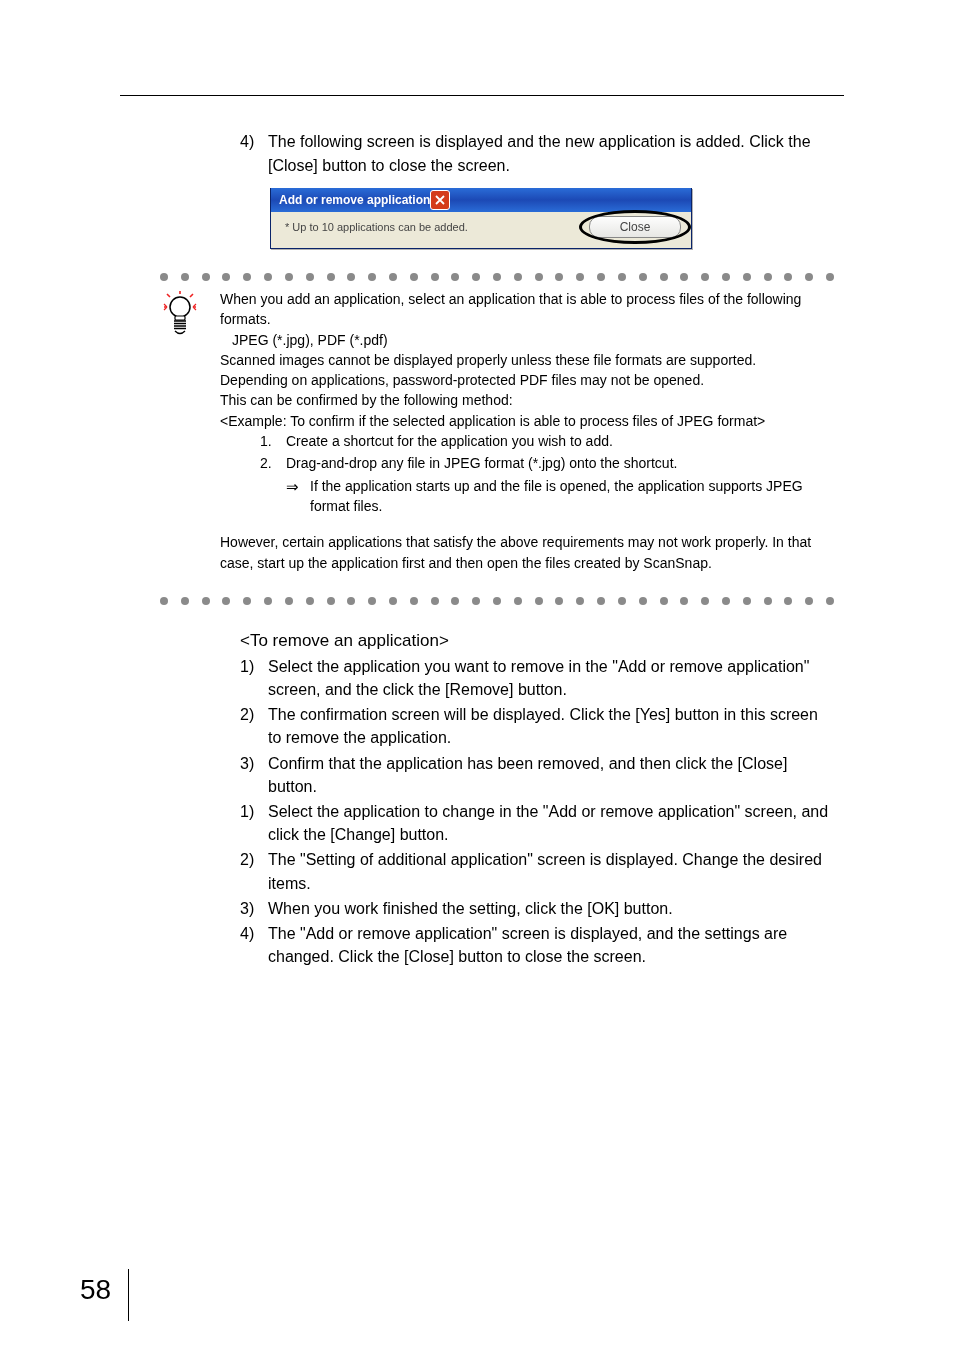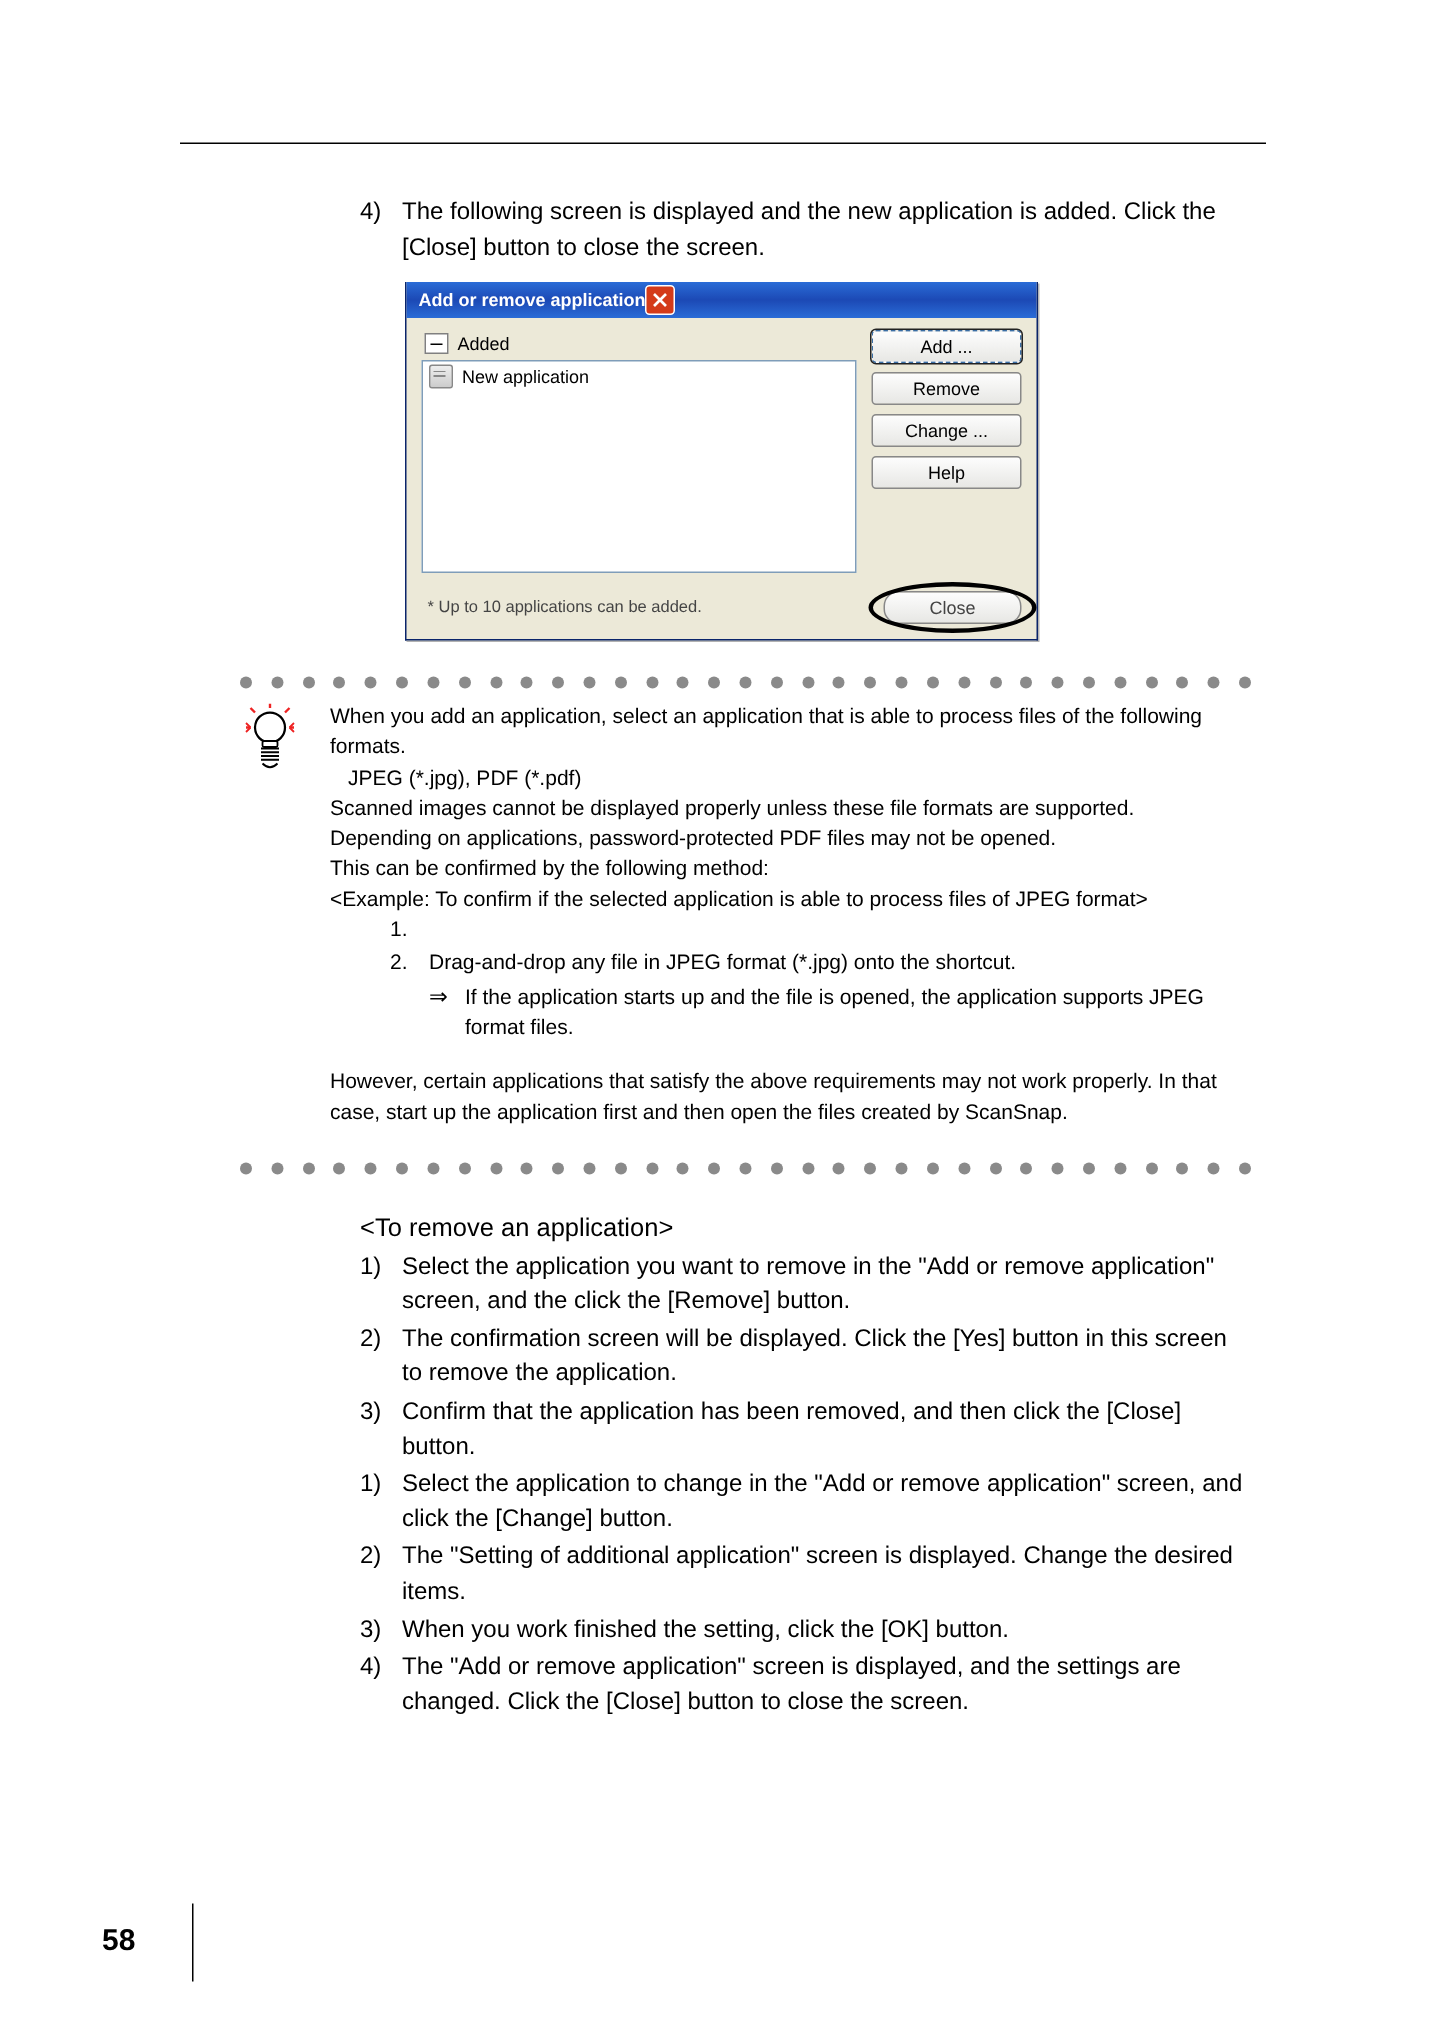--- a/index.html
+++ b/index.html
@@ -224,23 +224,22 @@
     display: flex;
     margin-bottom: 2px;
   }
   .step-list .li-num {
     width: 28px;
     flex-shrink: 0;
   }
   .page-number {
     position: absolute;
     bottom: 45px;
-    left: 68px;
-    font-size: 20px;
-    font-weight: bold;
+    left: 80px;
+    font-size: 28px;
   }
   .page-number-sep {
     position: absolute;
     bottom: 30px;
     left: 128px;
     height: 52px;
     width: 1px;
     background: #000;
   }
 </style>
@@ -259,40 +258,20 @@
 
   <div class="dialog-wrap">
     <div class="dialog">
       <div class="title-bar">
         <span>Add or remove application</span>
         <span class="title-bar-close">
           <svg viewBox="0 0 10 10" width="10" height="10">
               <path d="M1 1 L9 9 M9 1 L1 9" stroke="#fff" stroke-width="1.8"></path>
             </svg>
         </span>
-      </div>
-      <div class="dialog-body">
-        <div class="list-col">
-          <div class="list-header">
-            <span class="minus-icon"></span>
-            <span>Added</span>
-          </div>
-          <div class="list-box">
-            <div class="list-item">
-              <span class="doc-icon"></span>
-              <span>New application</span>
-            </div>
-          </div>
-        </div>
-        <div class="btn-col">
-          <div class="win-btn default">Add ...</div>
-          <div class="win-btn">Remove</div>
-          <div class="win-btn">Change ...</div>
-          <div class="win-btn">Help</div>
-        </div>
       </div>
       <div class="dialog-foot">
         <span>* Up to 10 applications can be added.</span>
         <span class="close-ring">
           <span class="win-btn" style="display:inline-block; width:90px;border-radius:10px;">Close</span>
         </span>
       </div>
     </div>
   </div>
 
@@ -346,20 +325,21 @@
     <div class="tip-text">
       <div>When you add an application, select an application that is able to process files of the following formats.</div>
       <div class="indent-formats">JPEG (*.jpg), PDF (*.pdf)</div>
       <div>Scanned images cannot be displayed properly unless these file formats are supported.</div>
       <div>Depending on applications, password-protected PDF files may not be opened.</div>
       <div>This can be confirmed by the following method:</div>
       <div>&lt;Example: To confirm if the selected application is able to process files of JPEG format&gt;</div>
       <div class="nested-ol">
         <div class="flex-li">
           <div class="li-num">1.</div>
+          <div>Create a shortcut for the application you wish to add.</div>
         </div>
         <div class="flex-li">
           <div class="li-num">2.</div>
           <div>Drag-and-drop any file in JPEG format (*.jpg) onto the shortcut.</div>
         </div>
       </div>
       <div class="arrow-sub">
         <div class="arrow">⇒</div>
         <div>If the application starts up and the file is opened, the application supports JPEG format files.</div>
       </div>

